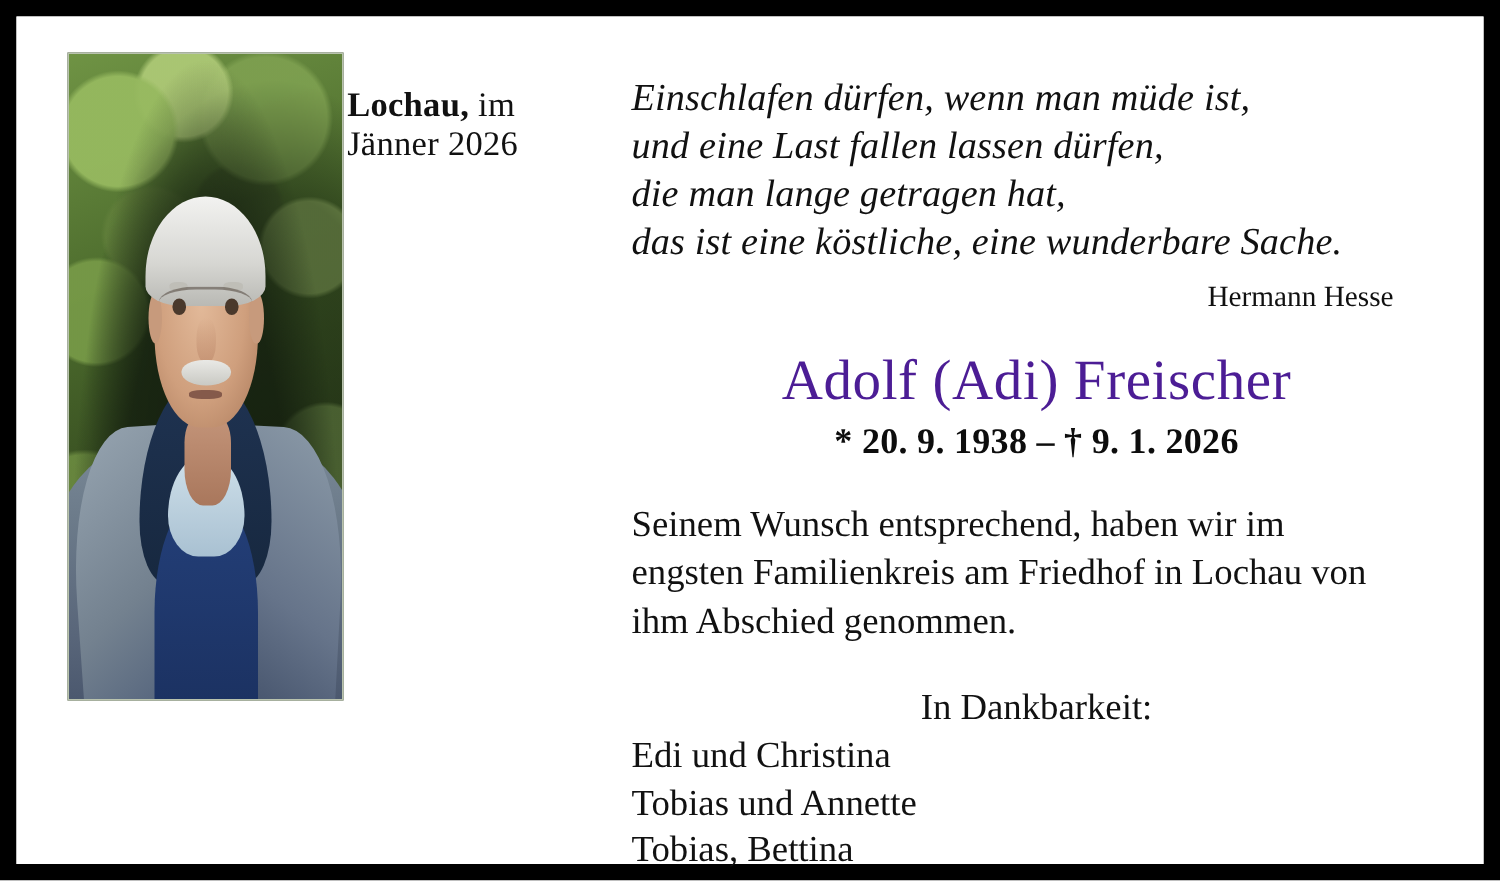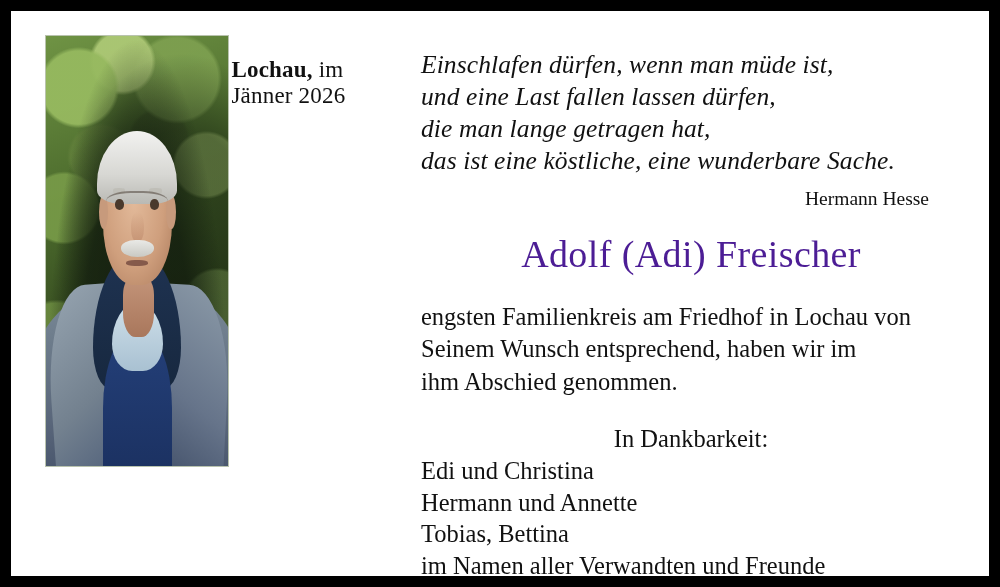--- a/index.html
+++ b/index.html
@@ -368,35 +368,36 @@
         <div>Einschlafen dürfen, wenn man müde ist,</div>
         <div>und eine Last fallen lassen dürfen,</div>
         <div>die man lange getragen hat,</div>
         <div>das ist eine köstliche, eine wunderbare Sache.</div>
       </div>
 
       <div class="verse-author">Hermann Hesse</div>
 
       <div class="name">Adolf (Adi) Freischer</div>
 
+      <div class="dates">* 20. 9. 1938 – † 9. 1. 2026</div>
 
       <div class="body-text">
+        <div>Seinem Wunsch entsprechend, haben wir im</div>
         <div>engsten Familienkreis am Friedhof in Lochau von</div>
-        <div>Seinem Wunsch entsprechend, haben wir im</div>
         <div>ihm Abschied genommen.</div>
       </div>
 
       <div class="thanks-intro">In Dankbarkeit:</div>
 
       <div class="family">
         <div>
           <b>Edi</b><span> und </span><b>Christina</b>
         </div>
         <div>
-          <b>Hermann</b><span> und </span><b>Annette</b>
+          <b>Tobias</b><span> und </span><b>Annette</b>
         </div>
         <div>
           <b>Tobias, Bettina</b>
         </div>
       </div>
 
       <div class="closing">im Namen aller Verwandten und Freunde</div>
 
     </div>
   </div>

